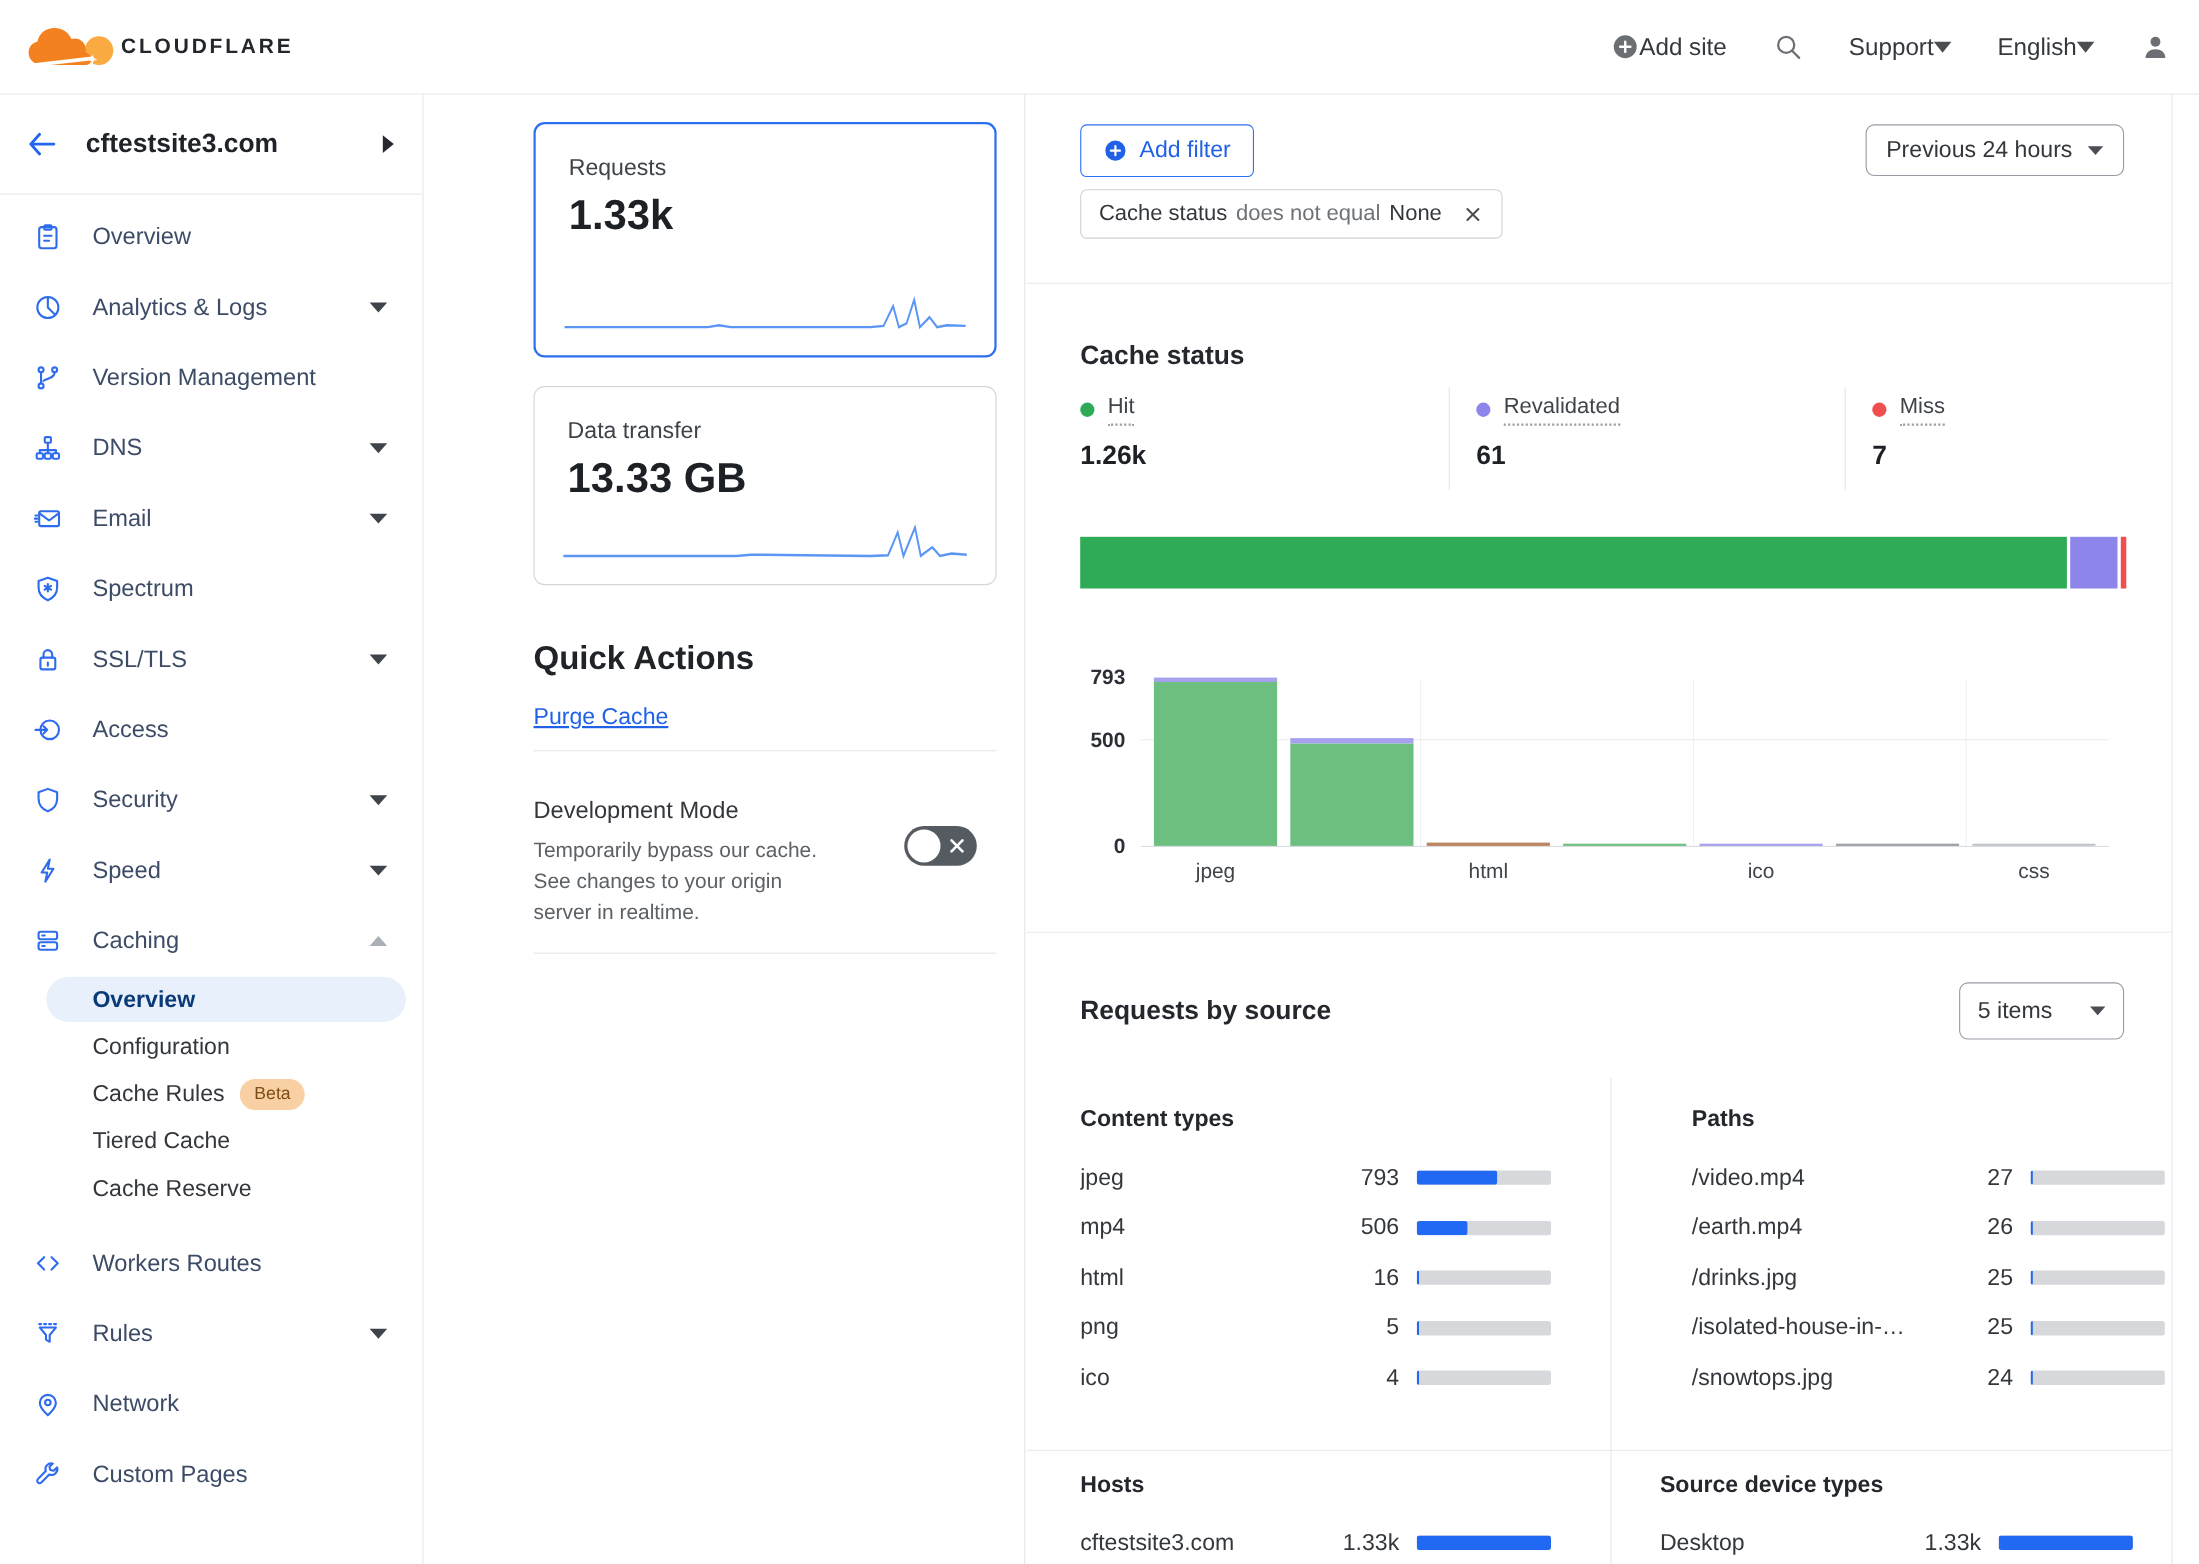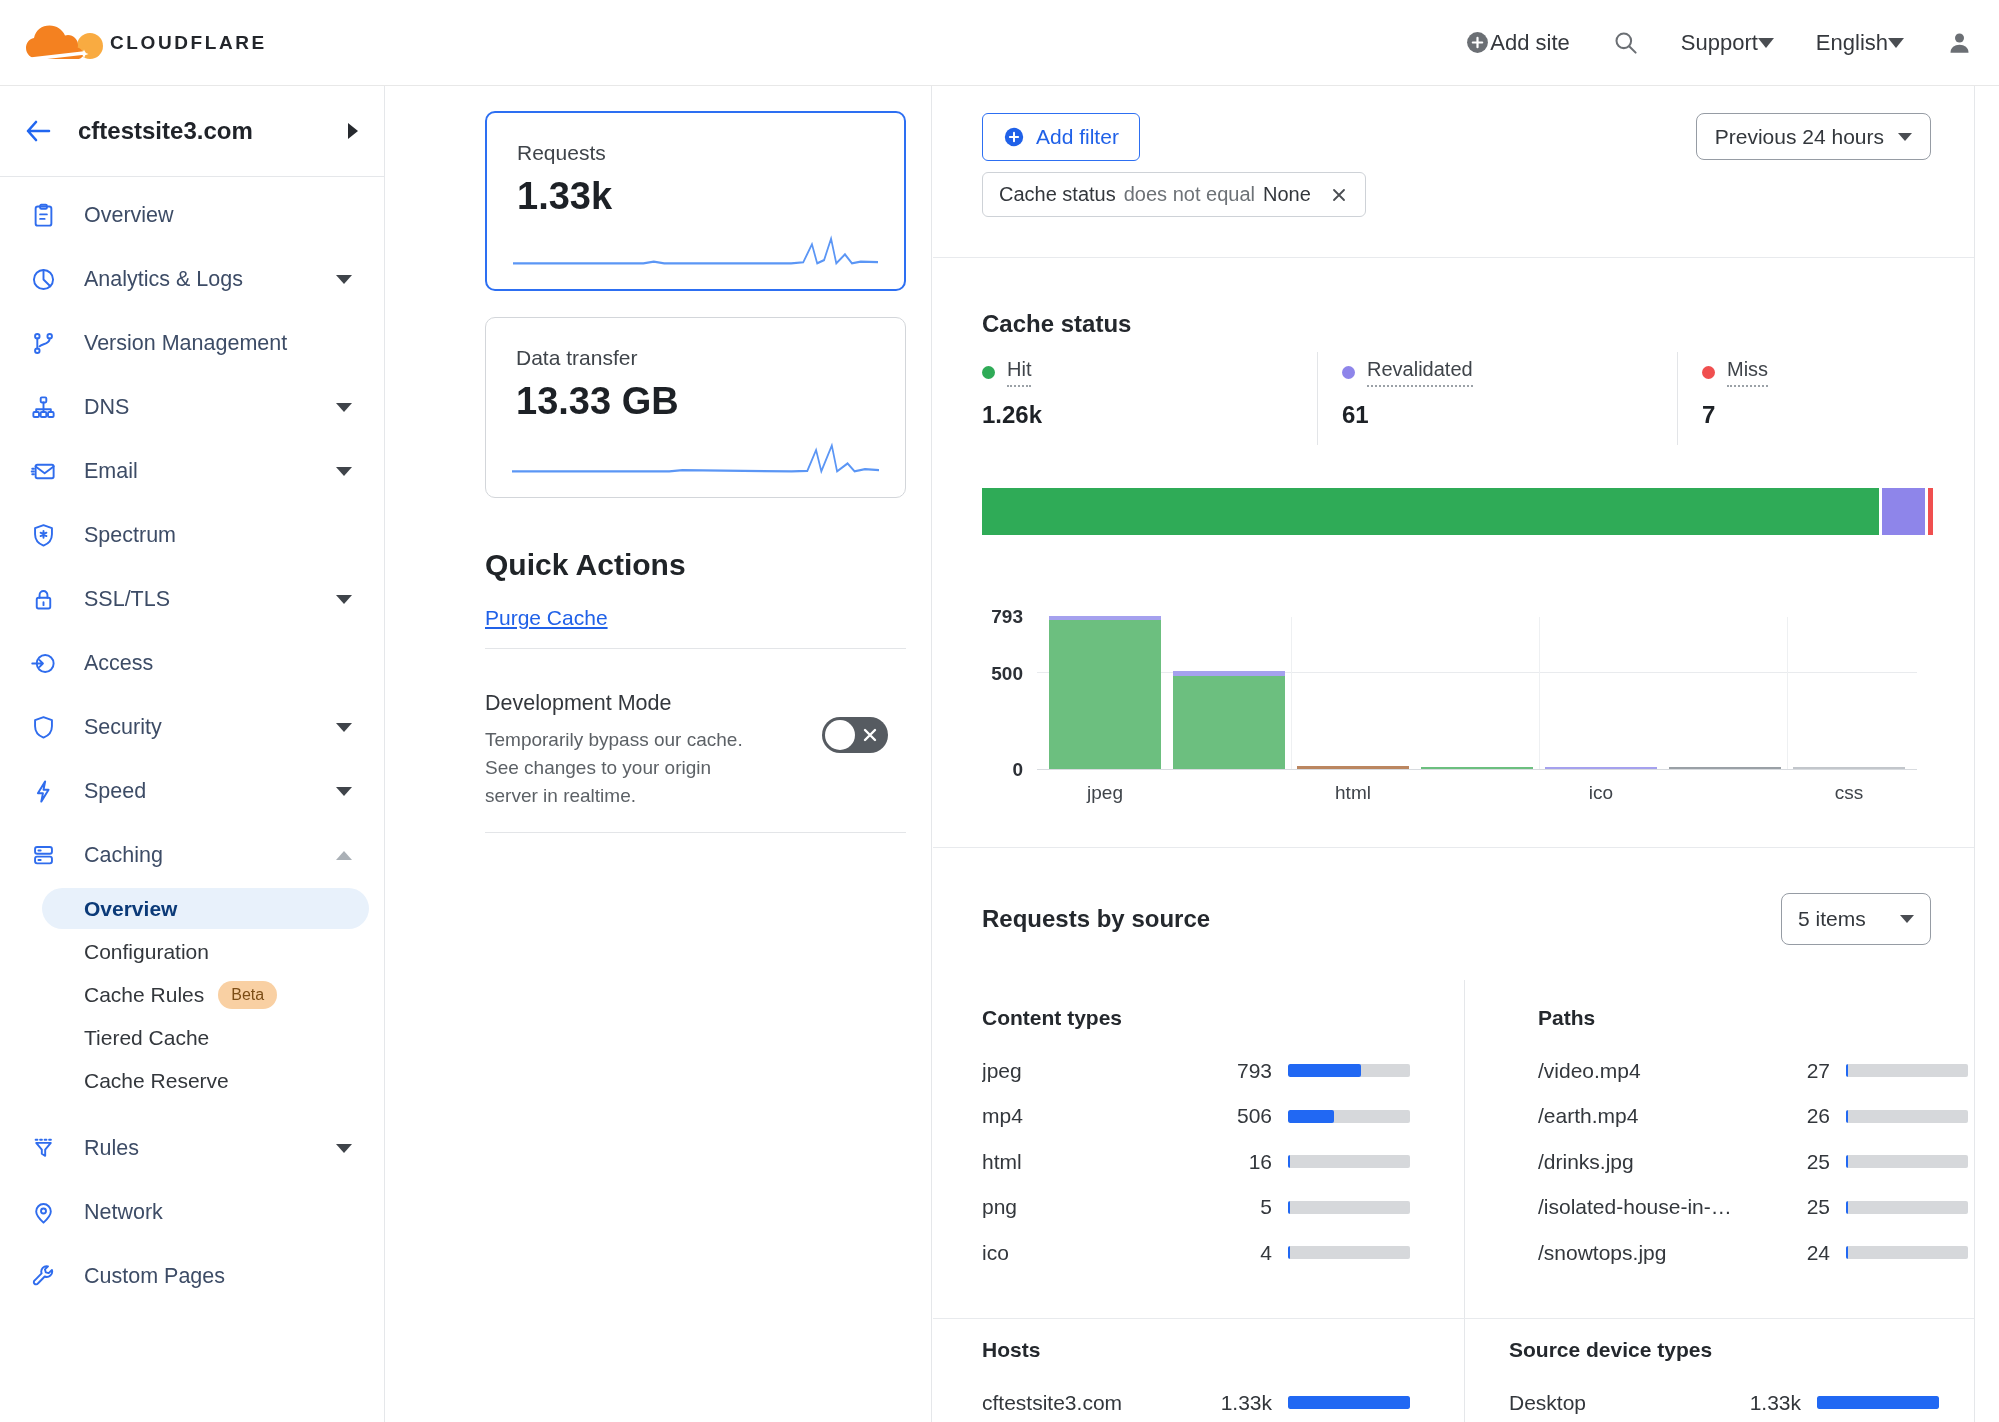--- a/index.html
+++ b/index.html
@@ -27,21 +27,21 @@
   .chev{width:0;height:0;border-left:8px solid transparent;border-right:8px solid transparent;border-top:9px solid #3f444a}
   .chev.up{transform:rotate(180deg);border-top-color:#aab0b6}
   .subnav{list-style:none;margin:0 0 14px;padding:0}
   .sub-item{height:43px;display:flex;align-items:center;padding-left:84px;font-size:21px;color:#33373c;cursor:pointer;position:relative}
   .sub-item span{position:relative;z-index:1}
   .sub-item.active{font-weight:700;color:#0b3a78}
   .sub-item.active::before{content:"";position:absolute;left:42px;right:15px;top:1px;bottom:1px;background:#e8f1fb;border-radius:21px}
   .badge{margin-left:14px;background:#f9d0a3;color:#7c4d16;font-size:16px;font-weight:400;padding:5px 13px;border-radius:14px}
   
   #col-metrics{position:absolute;left:385px;top:86px;width:547px;bottom:0;border-right:1px solid #e5e7ea;box-sizing:border-box;padding:25px 26px 0 100px}
-  .mcard{width:421px;height:180px;border:1px solid #d3d6da;border-radius:10px;box-sizing:border-box;position:relative;padding:28px 30px;cursor:pointer;background:#fff}
+  .mcard{width:421px;height:214px;border:1px solid #d3d6da;border-radius:10px;box-sizing:border-box;position:relative;padding:28px 30px;cursor:pointer;background:#fff}
   .mcard.selected{border:2.5px solid #2d6ff2}
   .mcard+.mcard{margin-top:26px;height:181px}
   .mlabel{font-size:21px;color:#3f444a}
   .mvalue{font-size:38px;font-weight:700;color:#1d2126;margin-top:10px}
   .spark{position:absolute;left:26px;right:26px;bottom:20px;height:36px;width:calc(100% - 52px)}
   .qa-title{font-size:30px;font-weight:700;color:#202428;margin:50px 0 0}
   .purge{display:inline-block;margin-top:24px;font-size:21px;color:#2061e8;text-decoration:underline;cursor:pointer}
   .hline-m{border:none;height:1px;background:#e3e5e8;margin:18px 0 0;width:421px}
   .dev-wrap{position:relative;width:421px;margin-top:42px}
   .dev-title{font-size:21.5px;color:#33373c}
@@ -270,20 +270,28 @@
         <li class="sub-item">
           <span>Tiered Cache</span>
         </li>
         <li class="sub-item">
           <span>Cache Reserve</span>
         </li>
       </ul>
       <li class="nav-item">
         <span class="nav-icon">
           <svg viewBox="0 0 24 24" fill="none" stroke="#2f6ced" stroke-width="1.7" stroke-linecap="round" stroke-linejoin="round">
+            <path d="M9 7l-5 5 5 5M15 7l5 5-5 5"></path>
+          </svg>
+        </span>
+        <span class="nav-label">Workers Routes</span>
+      </li>
+      <li class="nav-item">
+        <span class="nav-icon">
+          <svg viewBox="0 0 24 24" fill="none" stroke="#2f6ced" stroke-width="1.7" stroke-linecap="round" stroke-linejoin="round">
             <path d="M5.5 7h13l-5 6v5.5l-3-1.8V13z"></path>
             <path d="M5 4.2h14" stroke-dasharray="1.6 2.4"></path>
           </svg>
         </span>
         <span class="nav-label">Rules</span>
         <span class="chev "></span>
       </li>
       <li class="nav-item">
         <span class="nav-icon">
           <svg viewBox="0 0 24 24" fill="none" stroke="#2f6ced" stroke-width="1.7" stroke-linecap="round" stroke-linejoin="round">

